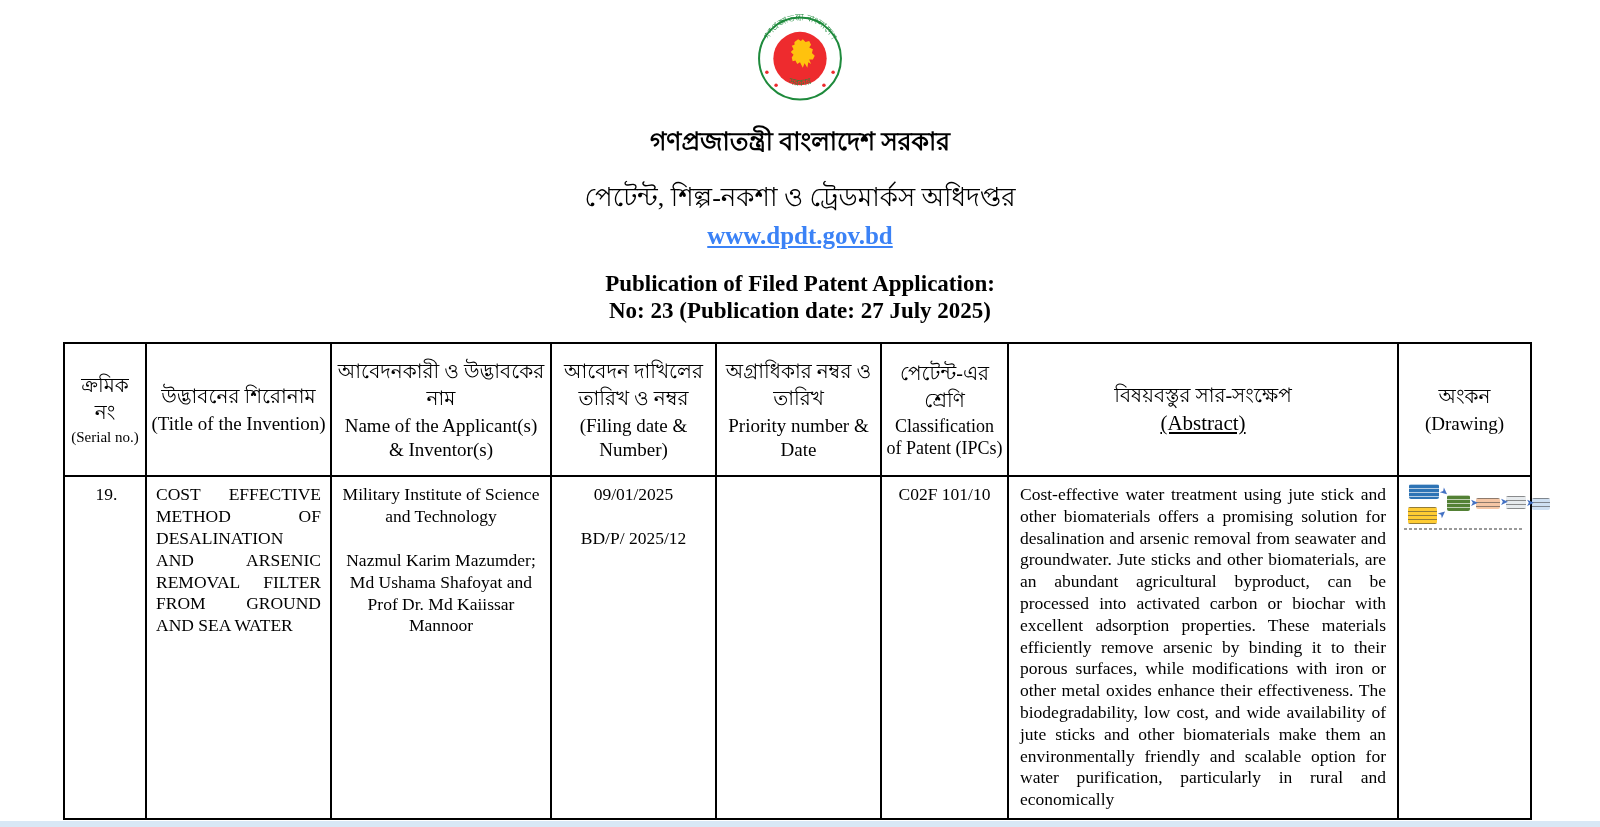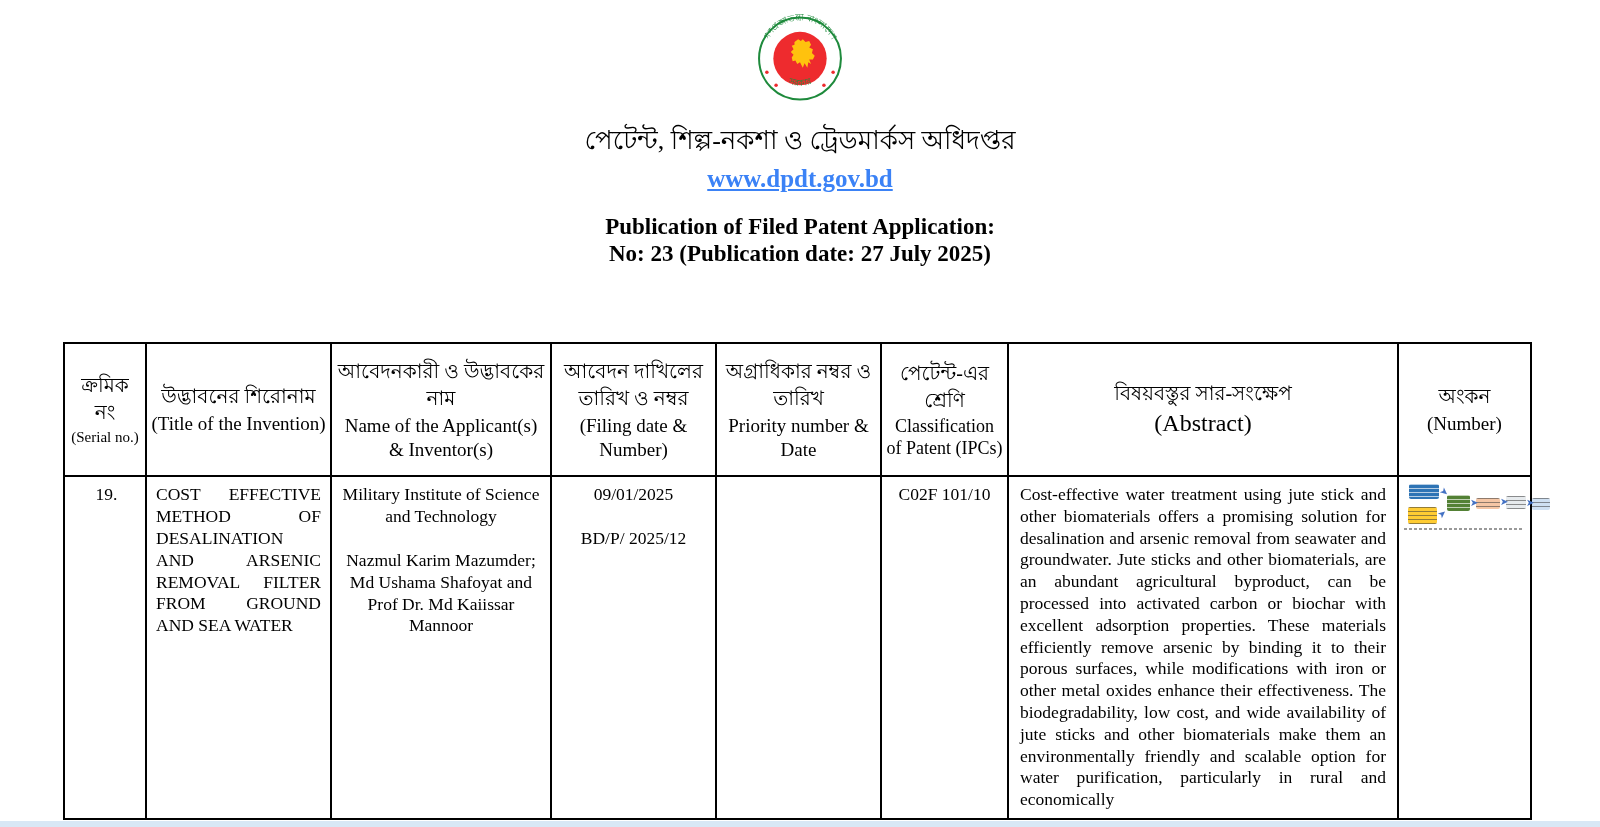--- a/index.html
+++ b/index.html
@@ -28,21 +28,21 @@
     font-family:"Liberation Serif","DejaVu Serif",serif;
   }
   .patents tr.hdr th {
     height:133px; vertical-align:middle; text-align:center;
     font-weight:normal; padding:3px 4px;
   }
   .patents .bn { font-size:20px; line-height:1.35; }
   .patents .en { font-size:19px; line-height:1.22; margin-top:2px; }
   .patents th.c-serial .en { font-size:15px; }
   .patents th.c-ipc .en { font-size:18px; }
-  .patents th.c-abstract .en { font-size:24px; }
+  .patents th.c-abstract .en { font-size:21px;text-decoration:underline; }
 
   .patents td { padding:7px 9px; font-size:17.5px; line-height:1.25;text-align:center; }
   td.serial-cell { text-align:center; padding-right:6px; }
   td.title-cell  { text-align:justify; }
   td.abstract-cell { text-align:justify; line-height:21.8px; padding:7px 11px; }
   .para-gap { height:22px; }
 
   td.drawing-cell { position:relative; overflow:visible; padding:4px 0 0 4px; }
   .flow { position:relative; width:152px; height:46px; }
   .fbox { position:absolute; border-radius:2px; }
@@ -90,20 +90,21 @@
         </text>
         <text font-size="9.5" fill="#1e8a3c" font-family="Liberation Serif, serif">
           <textPath href="#arcBot" startOffset="50%" text-anchor="middle">সরকার</textPath>
         </text>
         <circle cx="14" cy="63" r="1.9" fill="#ee2b2e"></circle>
         <circle cx="86" cy="63" r="1.9" fill="#ee2b2e"></circle>
         <circle cx="24" cy="77" r="1.9" fill="#ee2b2e"></circle>
         <circle cx="76" cy="77" r="1.9" fill="#ee2b2e"></circle>
       </svg>
     </div>
+    <div class="org-bn">গণপ্রজাতন্ত্রী বাংলাদেশ সরকার</div>
     <div class="dept-bn">পেটেন্ট, শিল্প-নকশা ও ট্রেডমার্কস অধিদপ্তর</div>
     <div><a href="#" class="website">www.dpdt.gov.bd</a></div>
   </div>
 
   <div class="doc-title">
     <div>Publication of Filed Patent Application:</div>
     <div>No: 23 (Publication date: 27 July 2025)</div>
   </div>
 
   <table class="patents">
@@ -142,21 +143,21 @@
       <th class="c-ipc">
         <div class="bn">পেটেন্ট-এর শ্রেণি</div>
         <div class="en">Classification of Patent (IPCs)</div>
       </th>
       <th class="c-abstract">
         <div class="bn">বিষয়বস্তুর সার-সংক্ষেপ</div>
         <div class="en">(Abstract)</div>
       </th>
       <th class="c-drawing">
         <div class="bn">অংকন</div>
-        <div class="en">(Number)</div>
+        <div class="en">(Drawing)</div>
       </th>
     </tr>
     <tr>
       <td class="serial-cell">19.</td>
       <td class="title-cell">COST EFFECTIVE METHOD OF DESALINATION AND ARSENIC REMOVAL FILTER FROM GROUND AND SEA WATER</td>
       <td>
         <div>Military Institute of Science and Technology</div>
         <div class="para-gap"></div>
         <div>Nazmul Karim Mazumder; Md Ushama Shafoyat and Prof Dr. Md Kaiissar Mannoor</div>
       </td>

